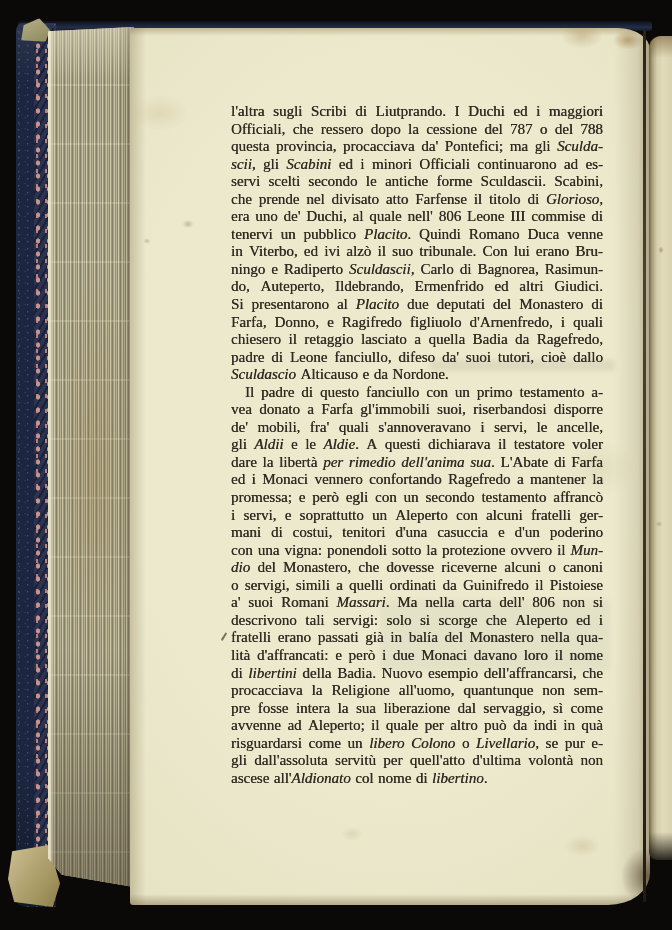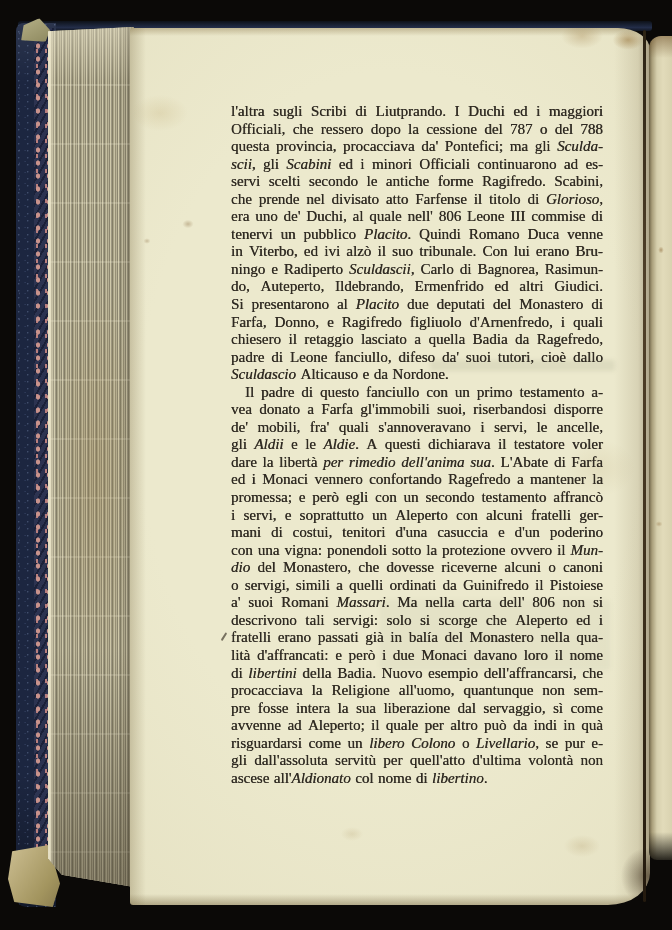--- a/index.html
+++ b/index.html
@@ -154,21 +154,21 @@
   <div class="ghost ghost1"></div>
   <div class="ghost ghost2"></div>
   <div class="stray-mark"></div>
 
   <div class="page-text">
       <div class="para">
         <div class="line"><span class="word"><span>l'altra</span></span><span class="word"><span>sugli</span></span><span class="word"><span>Scribi</span></span><span class="word"><span>di</span></span><span class="word"><span>Liutprando.</span></span><span class="word"><span>I</span></span><span class="word"><span>Duchi</span></span><span class="word"><span>ed</span></span><span class="word"><span>i</span></span><span class="word"><span>maggiori</span></span></div>
         <div class="line"><span class="word"><span>Officiali,</span></span><span class="word"><span>che</span></span><span class="word"><span>ressero</span></span><span class="word"><span>dopo</span></span><span class="word"><span>la</span></span><span class="word"><span>cessione</span></span><span class="word"><span>del</span></span><span class="word"><span>787</span></span><span class="word"><span>o</span></span><span class="word"><span>del</span></span><span class="word"><span>788</span></span></div>
         <div class="line"><span class="word"><span>questa</span></span><span class="word"><span>provincia,</span></span><span class="word"><span>procacciava</span></span><span class="word"><span>da'</span></span><span class="word"><span>Pontefici;</span></span><span class="word"><span>ma</span></span><span class="word"><span>gli</span></span><span class="word"><i>Sculda-</i></span></div>
         <div class="line"><span class="word"><i>scii</i><span>,</span></span><span class="word"><span>gli</span></span><span class="word"><i>Scabini</i></span><span class="word"><span>ed</span></span><span class="word"><span>i</span></span><span class="word"><span>minori</span></span><span class="word"><span>Officiali</span></span><span class="word"><span>continuarono</span></span><span class="word"><span>ad</span></span><span class="word"><span>es-</span></span></div>
-        <div class="line"><span class="word"><span>servi</span></span><span class="word"><span>scelti</span></span><span class="word"><span>secondo</span></span><span class="word"><span>le</span></span><span class="word"><span>antiche</span></span><span class="word"><span>forme</span></span><span class="word"><span>Ragifredo.</span></span><span class="word"><span>Scabini,</span></span></div>
+        <div class="line"><span class="word"><span>servi</span></span><span class="word"><span>scelti</span></span><span class="word"><span>secondo</span></span><span class="word"><span>le</span></span><span class="word"><span>antiche</span></span><span class="word"><span>forme</span></span><span class="word"><span>Sculdascii.</span></span><span class="word"><span>Scabini,</span></span></div>
         <div class="line"><span class="word"><span>che</span></span><span class="word"><span>prende</span></span><span class="word"><span>nel</span></span><span class="word"><span>divisato</span></span><span class="word"><span>atto</span></span><span class="word"><span>Farfense</span></span><span class="word"><span>il</span></span><span class="word"><span>titolo</span></span><span class="word"><span>di</span></span><span class="word"><i>Glorioso</i><span>,</span></span></div>
         <div class="line"><span class="word"><span>era</span></span><span class="word"><span>uno</span></span><span class="word"><span>de'</span></span><span class="word"><span>Duchi,</span></span><span class="word"><span>al</span></span><span class="word"><span>quale</span></span><span class="word"><span>nell'</span></span><span class="word"><span>806</span></span><span class="word"><span>Leone</span></span><span class="word"><span>III</span></span><span class="word"><span>commise</span></span><span class="word"><span>di</span></span></div>
         <div class="line"><span class="word"><span>tenervi</span></span><span class="word"><span>un</span></span><span class="word"><span>pubblico</span></span><span class="word"><i>Placito</i><span>.</span></span><span class="word"><span>Quindi</span></span><span class="word"><span>Romano</span></span><span class="word"><span>Duca</span></span><span class="word"><span>venne</span></span></div>
         <div class="line"><span class="word"><span>in</span></span><span class="word"><span>Viterbo,</span></span><span class="word"><span>ed</span></span><span class="word"><span>ivi</span></span><span class="word"><span>alzò</span></span><span class="word"><span>il</span></span><span class="word"><span>suo</span></span><span class="word"><span>tribunale.</span></span><span class="word"><span>Con</span></span><span class="word"><span>lui</span></span><span class="word"><span>erano</span></span><span class="word"><span>Bru-</span></span></div>
         <div class="line"><span class="word"><span>ningo</span></span><span class="word"><span>e</span></span><span class="word"><span>Radiperto</span></span><span class="word"><i>Sculdascii</i><span>,</span></span><span class="word"><span>Carlo</span></span><span class="word"><span>di</span></span><span class="word"><span>Bagnorea,</span></span><span class="word"><span>Rasimun-</span></span></div>
         <div class="line"><span class="word"><span>do,</span></span><span class="word"><span>Auteperto,</span></span><span class="word"><span>Ildebrando,</span></span><span class="word"><span>Ermenfrido</span></span><span class="word"><span>ed</span></span><span class="word"><span>altri</span></span><span class="word"><span>Giudici.</span></span></div>
         <div class="line"><span class="word"><span>Si</span></span><span class="word"><span>presentarono</span></span><span class="word"><span>al</span></span><span class="word"><i>Placito</i></span><span class="word"><span>due</span></span><span class="word"><span>deputati</span></span><span class="word"><span>del</span></span><span class="word"><span>Monastero</span></span><span class="word"><span>di</span></span></div>
         <div class="line"><span class="word"><span>Farfa,</span></span><span class="word"><span>Donno,</span></span><span class="word"><span>e</span></span><span class="word"><span>Ragifredo</span></span><span class="word"><span>figliuolo</span></span><span class="word"><span>d'Arnenfredo,</span></span><span class="word"><span>i</span></span><span class="word"><span>quali</span></span></div>
         <div class="line"><span class="word"><span>chiesero</span></span><span class="word"><span>il</span></span><span class="word"><span>retaggio</span></span><span class="word"><span>lasciato</span></span><span class="word"><span>a</span></span><span class="word"><span>quella</span></span><span class="word"><span>Badia</span></span><span class="word"><span>da</span></span><span class="word"><span>Ragefredo,</span></span></div>
         <div class="line"><span class="word"><span>padre</span></span><span class="word"><span>di</span></span><span class="word"><span>Leone</span></span><span class="word"><span>fanciullo,</span></span><span class="word"><span>difeso</span></span><span class="word"><span>da'</span></span><span class="word"><span>suoi</span></span><span class="word"><span>tutori,</span></span><span class="word"><span>cioè</span></span><span class="word"><span>dallo</span></span></div>

